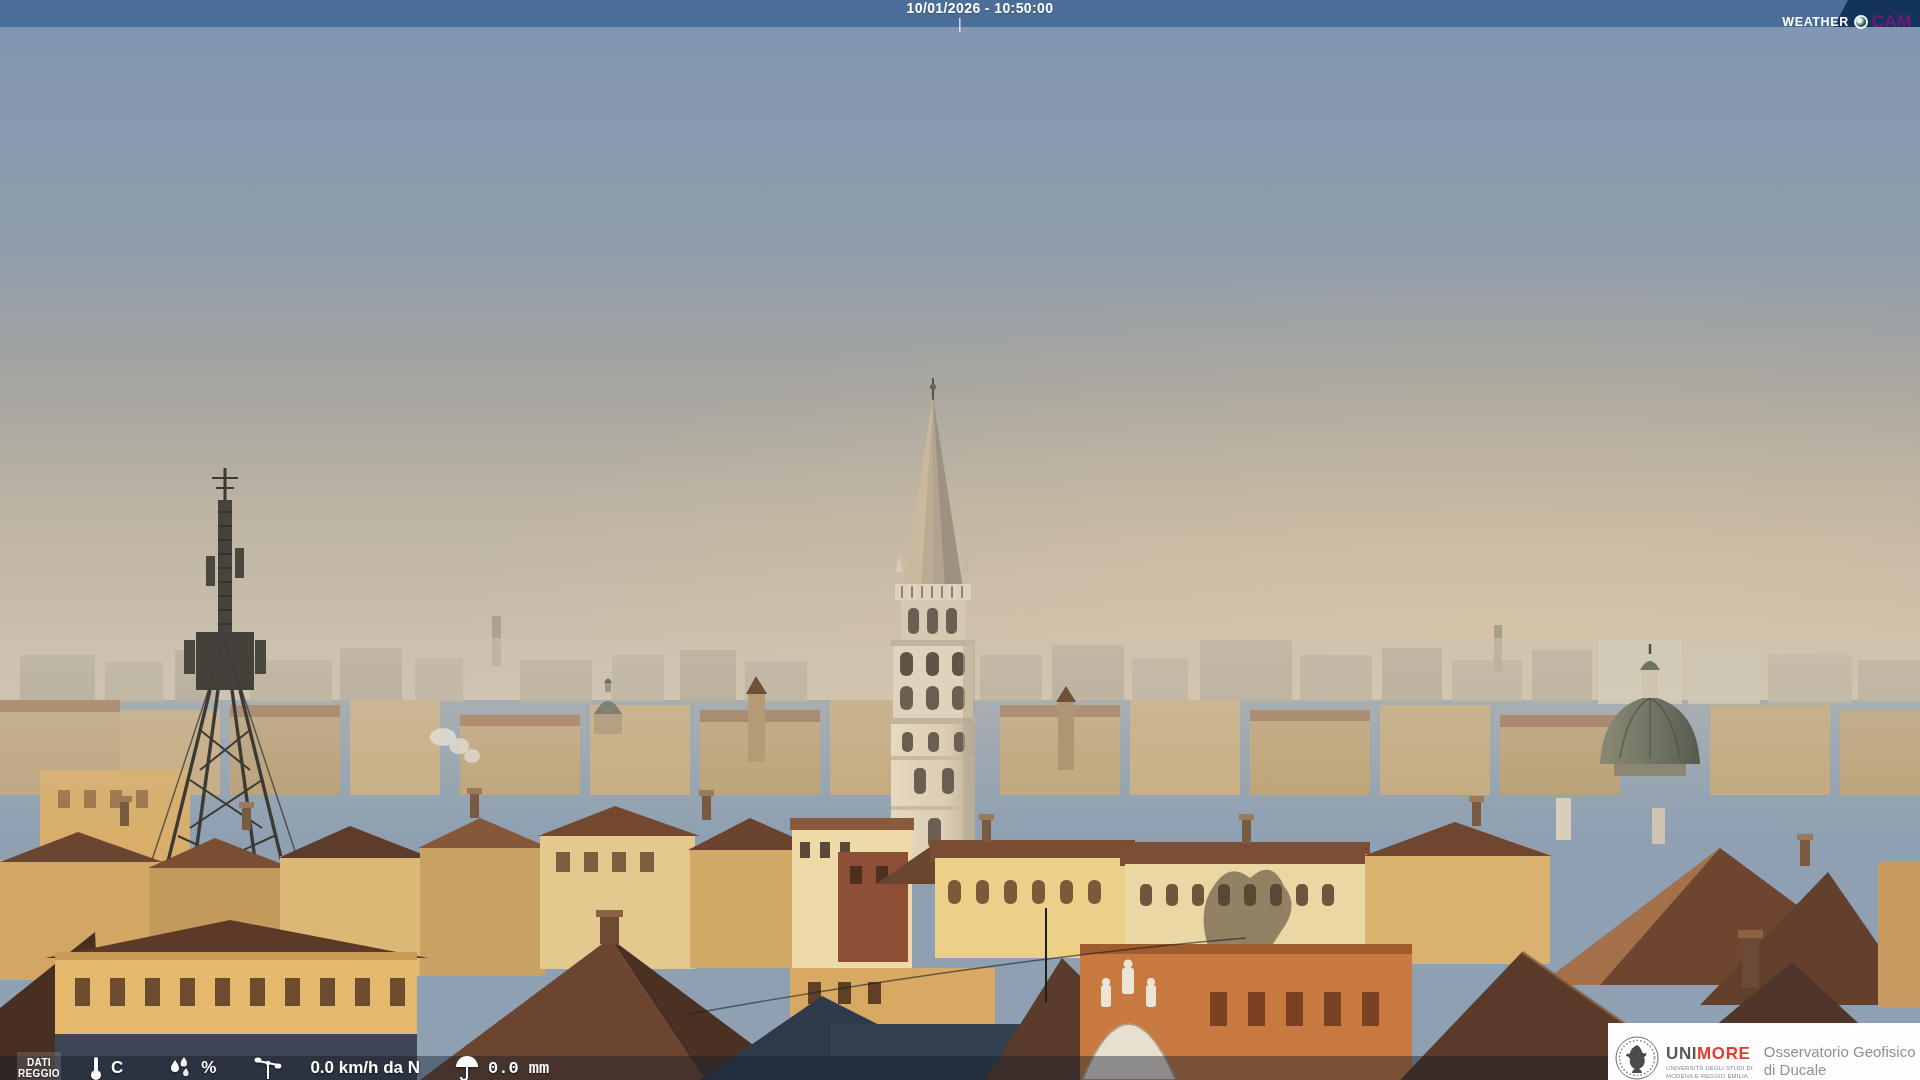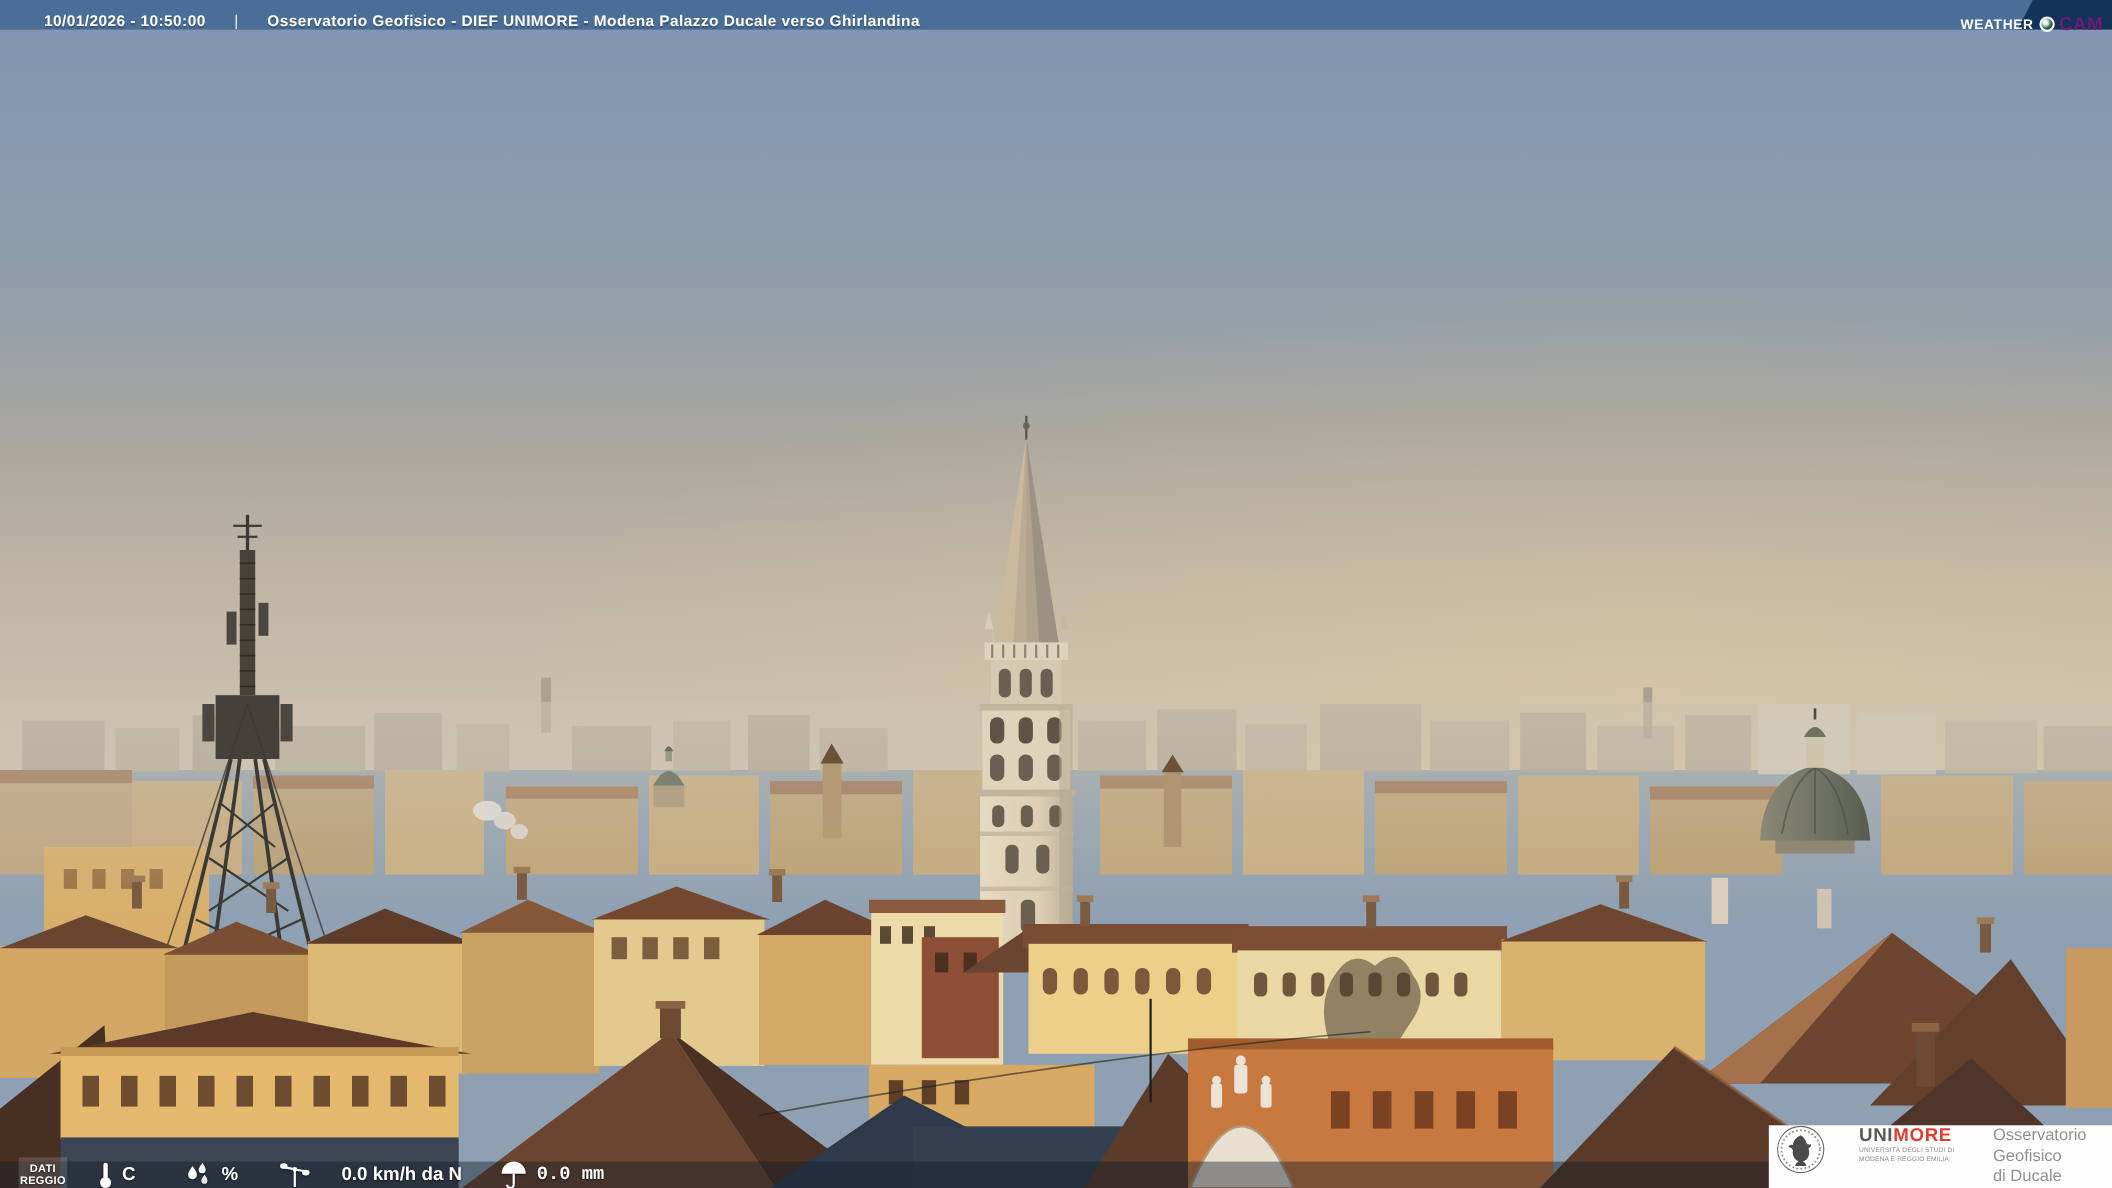--- a/index.html
+++ b/index.html
@@ -2,23 +2,23 @@
 <html><head>
 <meta charset="utf-8">
 <style>
   html,body{margin:0;padding:0;background:#222;}
   #frame{position:relative;width:1920px;height:1080px;overflow:hidden;
          font-family:"Liberation Sans",sans-serif;background:#8ea0b2;}
   #scene{position:absolute;left:0;top:0;width:1920px;height:1080px;display:block;}
 
   
   .topbar{position:absolute;left:0;top:0;width:100%;height:27px;
-          background:#4a6e98;display:flex;align-items:flex-end;
+          background:#4a6e98;display:flex;align-items:center;
           color:#fff;font-weight:bold;font-size:14px;letter-spacing:.4px;
-          text-shadow:0 1px 1px rgba(0,0,0,.25);z-index:10;}
+          text-shadow:0 1px 1px rgba(0,0,0,.25);z-index:10;flex-direction:column;}
   .topbar .ts{margin-left:40px;white-space:nowrap;}
   .topbar .sep{margin:0 26px;font-weight:normal;opacity:.95;}
   .topbar .title{white-space:nowrap;}
 
   
   .wcam{position:absolute;right:0;top:0;height:44px;display:flex;align-items:center;z-index:11;}
   .wcam .panel{position:absolute;right:0;top:0;height:27px;width:86px;
                background:#14335a;clip-path:polygon(14px 0,100% 0,100% 100%,0 100%);}
   .wcam .wtxt{position:relative;color:#fff;font-size:12.5px;font-weight:600;
               letter-spacing:.6px;margin-right:5px;}
@@ -37,21 +37,21 @@
             font-size:10px;font-weight:bold;line-height:1.15;letter-spacing:.3px;
             text-shadow:0 1px 2px rgba(0,0,0,.6);}
   .mitem{display:flex;align-items:center;font-size:17px;font-weight:bold;
          text-shadow:0 1px 2px rgba(0,0,0,.65);white-space:nowrap;}
   .mitem svg{display:block;margin-right:8px;filter:drop-shadow(0 1px 1px rgba(0,0,0,.5));}
   .m-temp{margin-left:28px;} .m-hum{margin-left:44px;}
   .m-wind{margin-left:38px;gap:20px;} .m-rain{margin-left:34px;font-family:Liberation Mono, monospace;}
 
   
   .logobox{position:absolute;right:0;bottom:0;width:312px;height:57px;background:#fdfdfd;
-           display:flex;align-items:flex-start;z-index:12;gap:24px;}
+           display:flex;align-items:flex-end;z-index:12;}
   .logobox .seal{margin-left:7px;flex:0 0 auto;}
   .brand{margin-left:7px;display:flex;flex-direction:column;justify-content:center;}
   .brand .word{font-size:17px;font-weight:bold;letter-spacing:.6px;line-height:1;}
   .brand .sub{font-size:6px;color:#8a8c8e;letter-spacing:.15px;line-height:1.25;margin-top:3px;white-space:nowrap;}
   .org{margin-left:11px;color:#8e9193;font-size:15px;line-height:1.25;}
 
   .uni-c{color:#57585a;} .more-c{color:#e63b2e;}
 </style>
 </head>
 <body>
@@ -377,21 +377,20 @@
       <line x1="1522" y1="952" x2="1705" y2="1080" stroke="#8a5c3c" stroke-width="3" opacity=".7"></line>
       <rect x="1742" y="936" width="17" height="52" fill="#6b4a36"></rect>
       <rect x="1738" y="930" width="25" height="8" fill="#8a6244"></rect>
       <path d="M690,1014 C900,976 1100,950 1246,938" stroke="#1f1f1f" stroke-width="1.4" fill="none" opacity=".6"></path>
     </g>
   </svg>
 
   <div class="topbar">
     <span class="ts">10/01/2026 - 10:50:00</span>
     <span class="sep">|</span>
-    <span class="title">Osservatorio Geofisico - DIEF UNIMORE - Modena Palazzo Ducale verso Ghirlandina</span>
   </div>
 
   <div class="wcam">
     <div class="panel"></div>
     <span class="wtxt" style="text-transform:uppercase;">Weather</span>
     <span class="dot"></span>
     <span class="ctxt">CAM</span>
   </div>
 
   <div class="meteobar">

